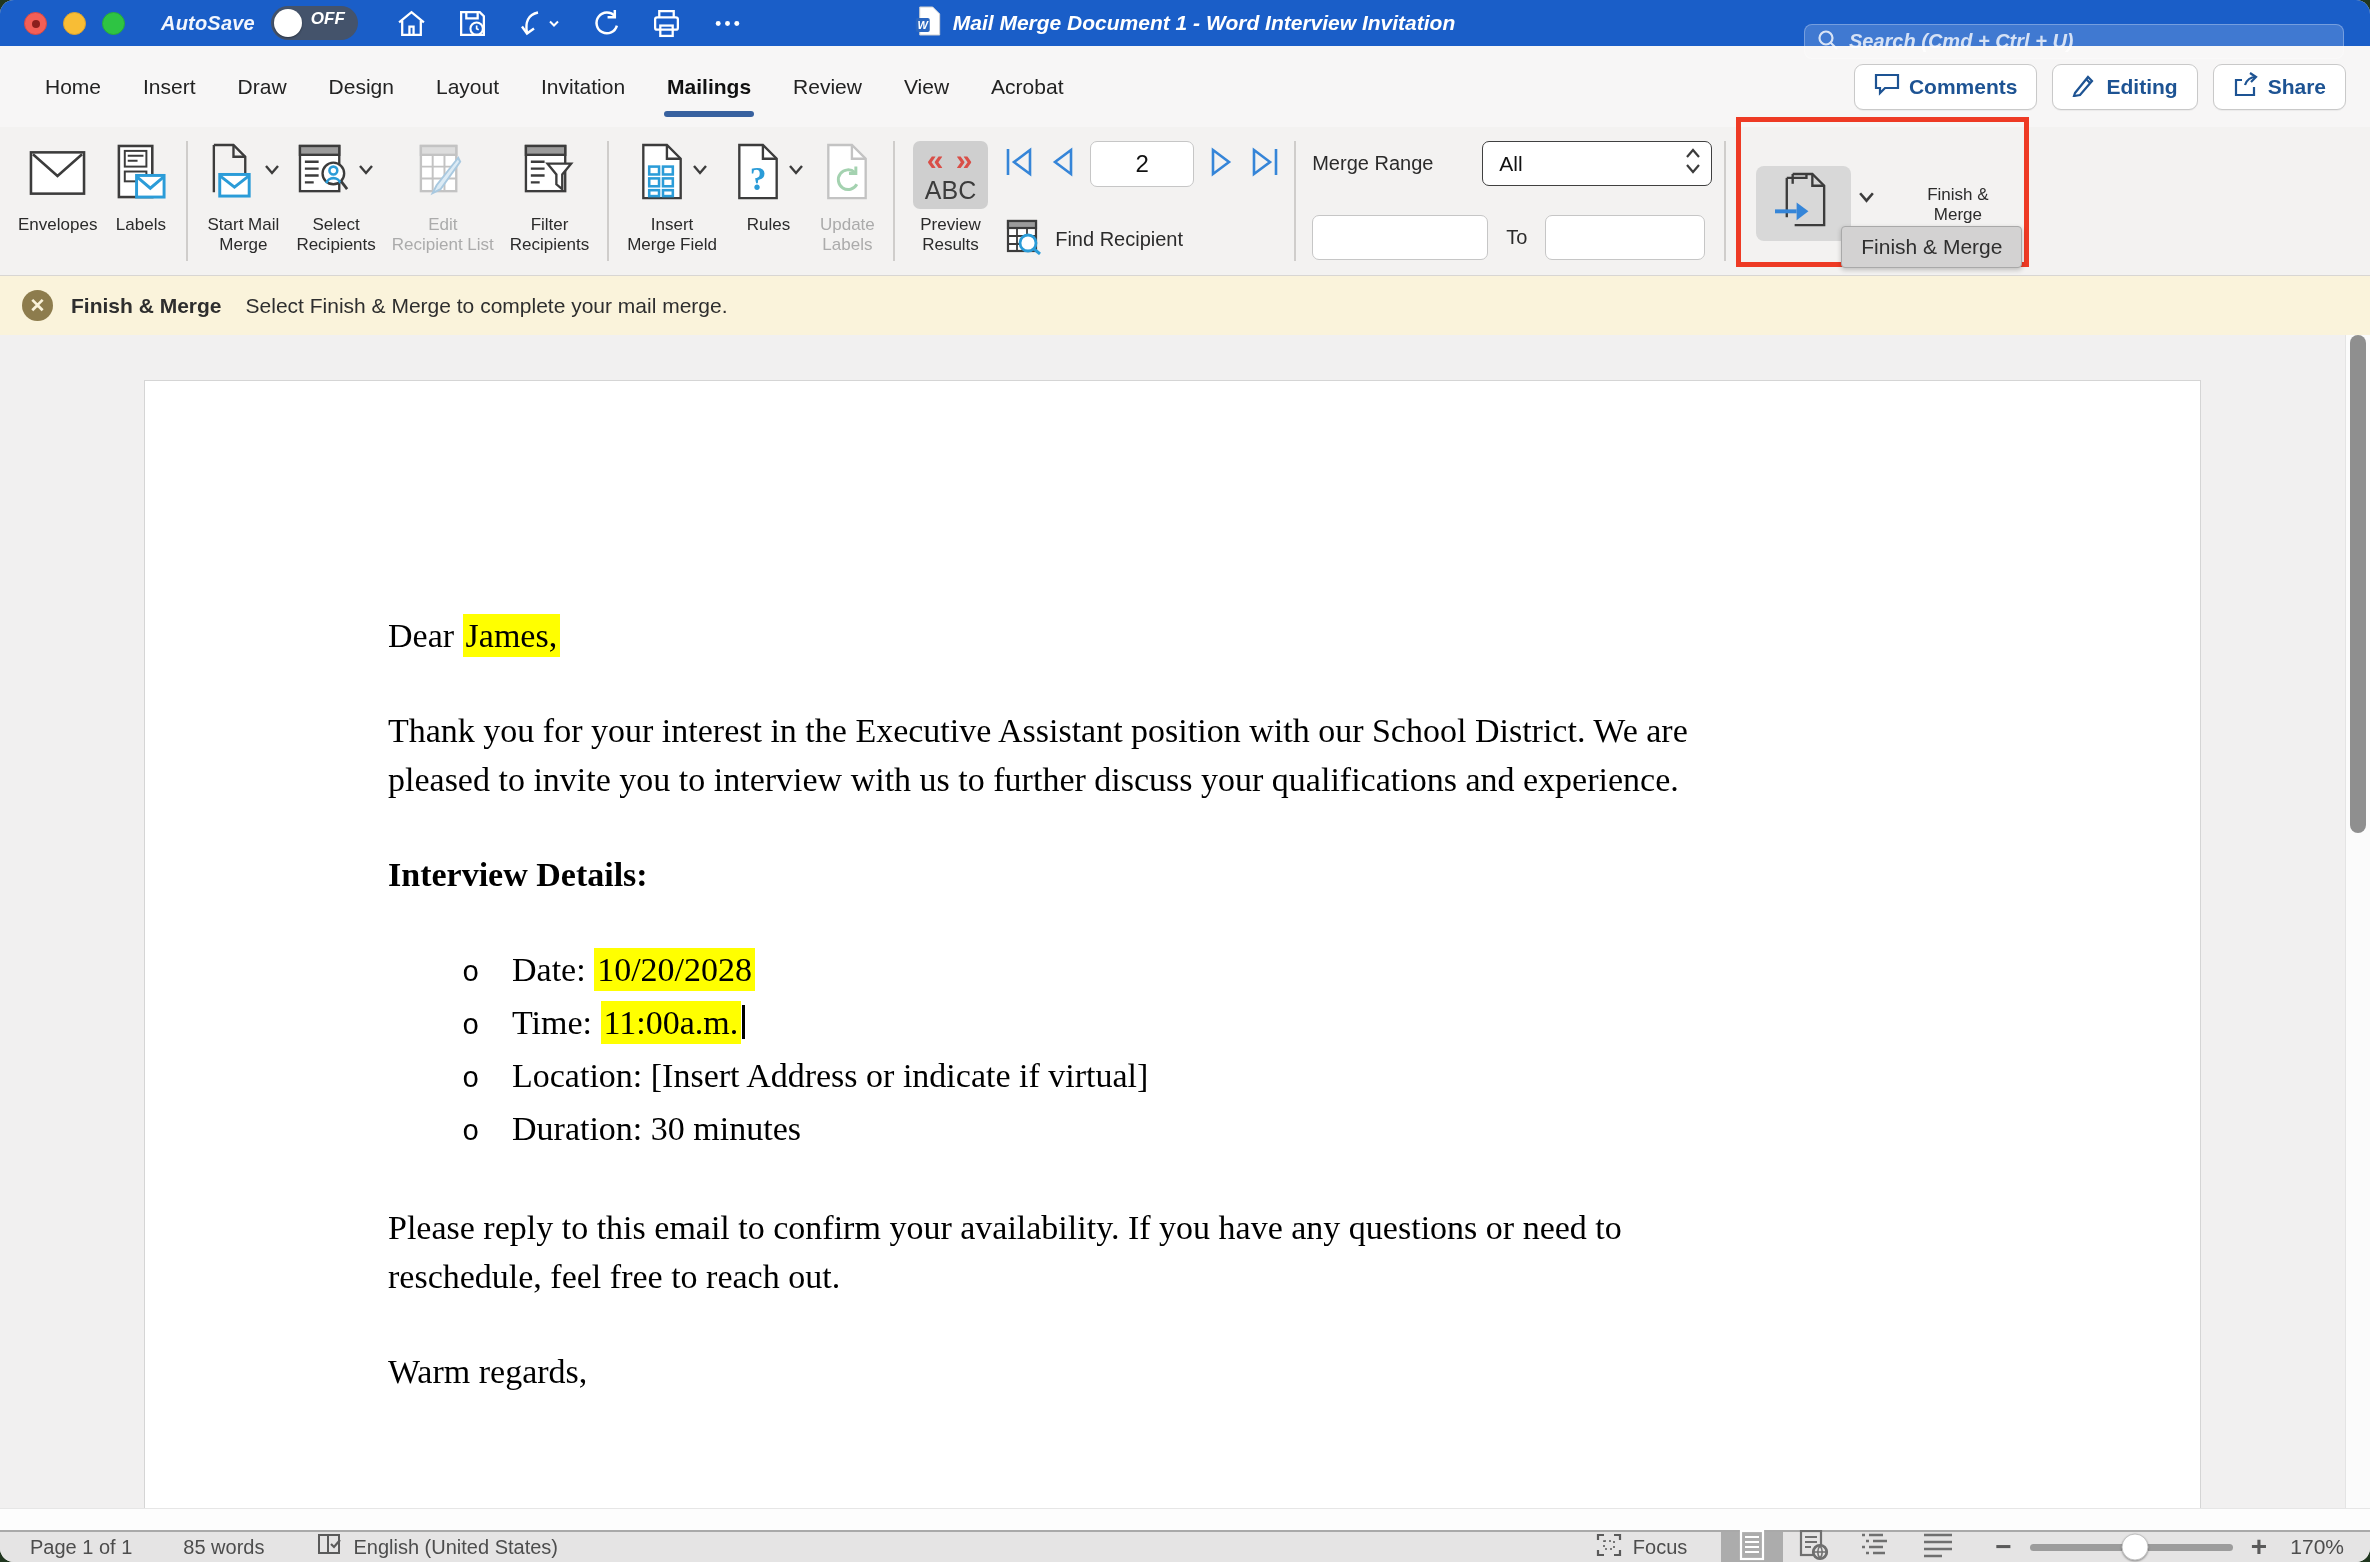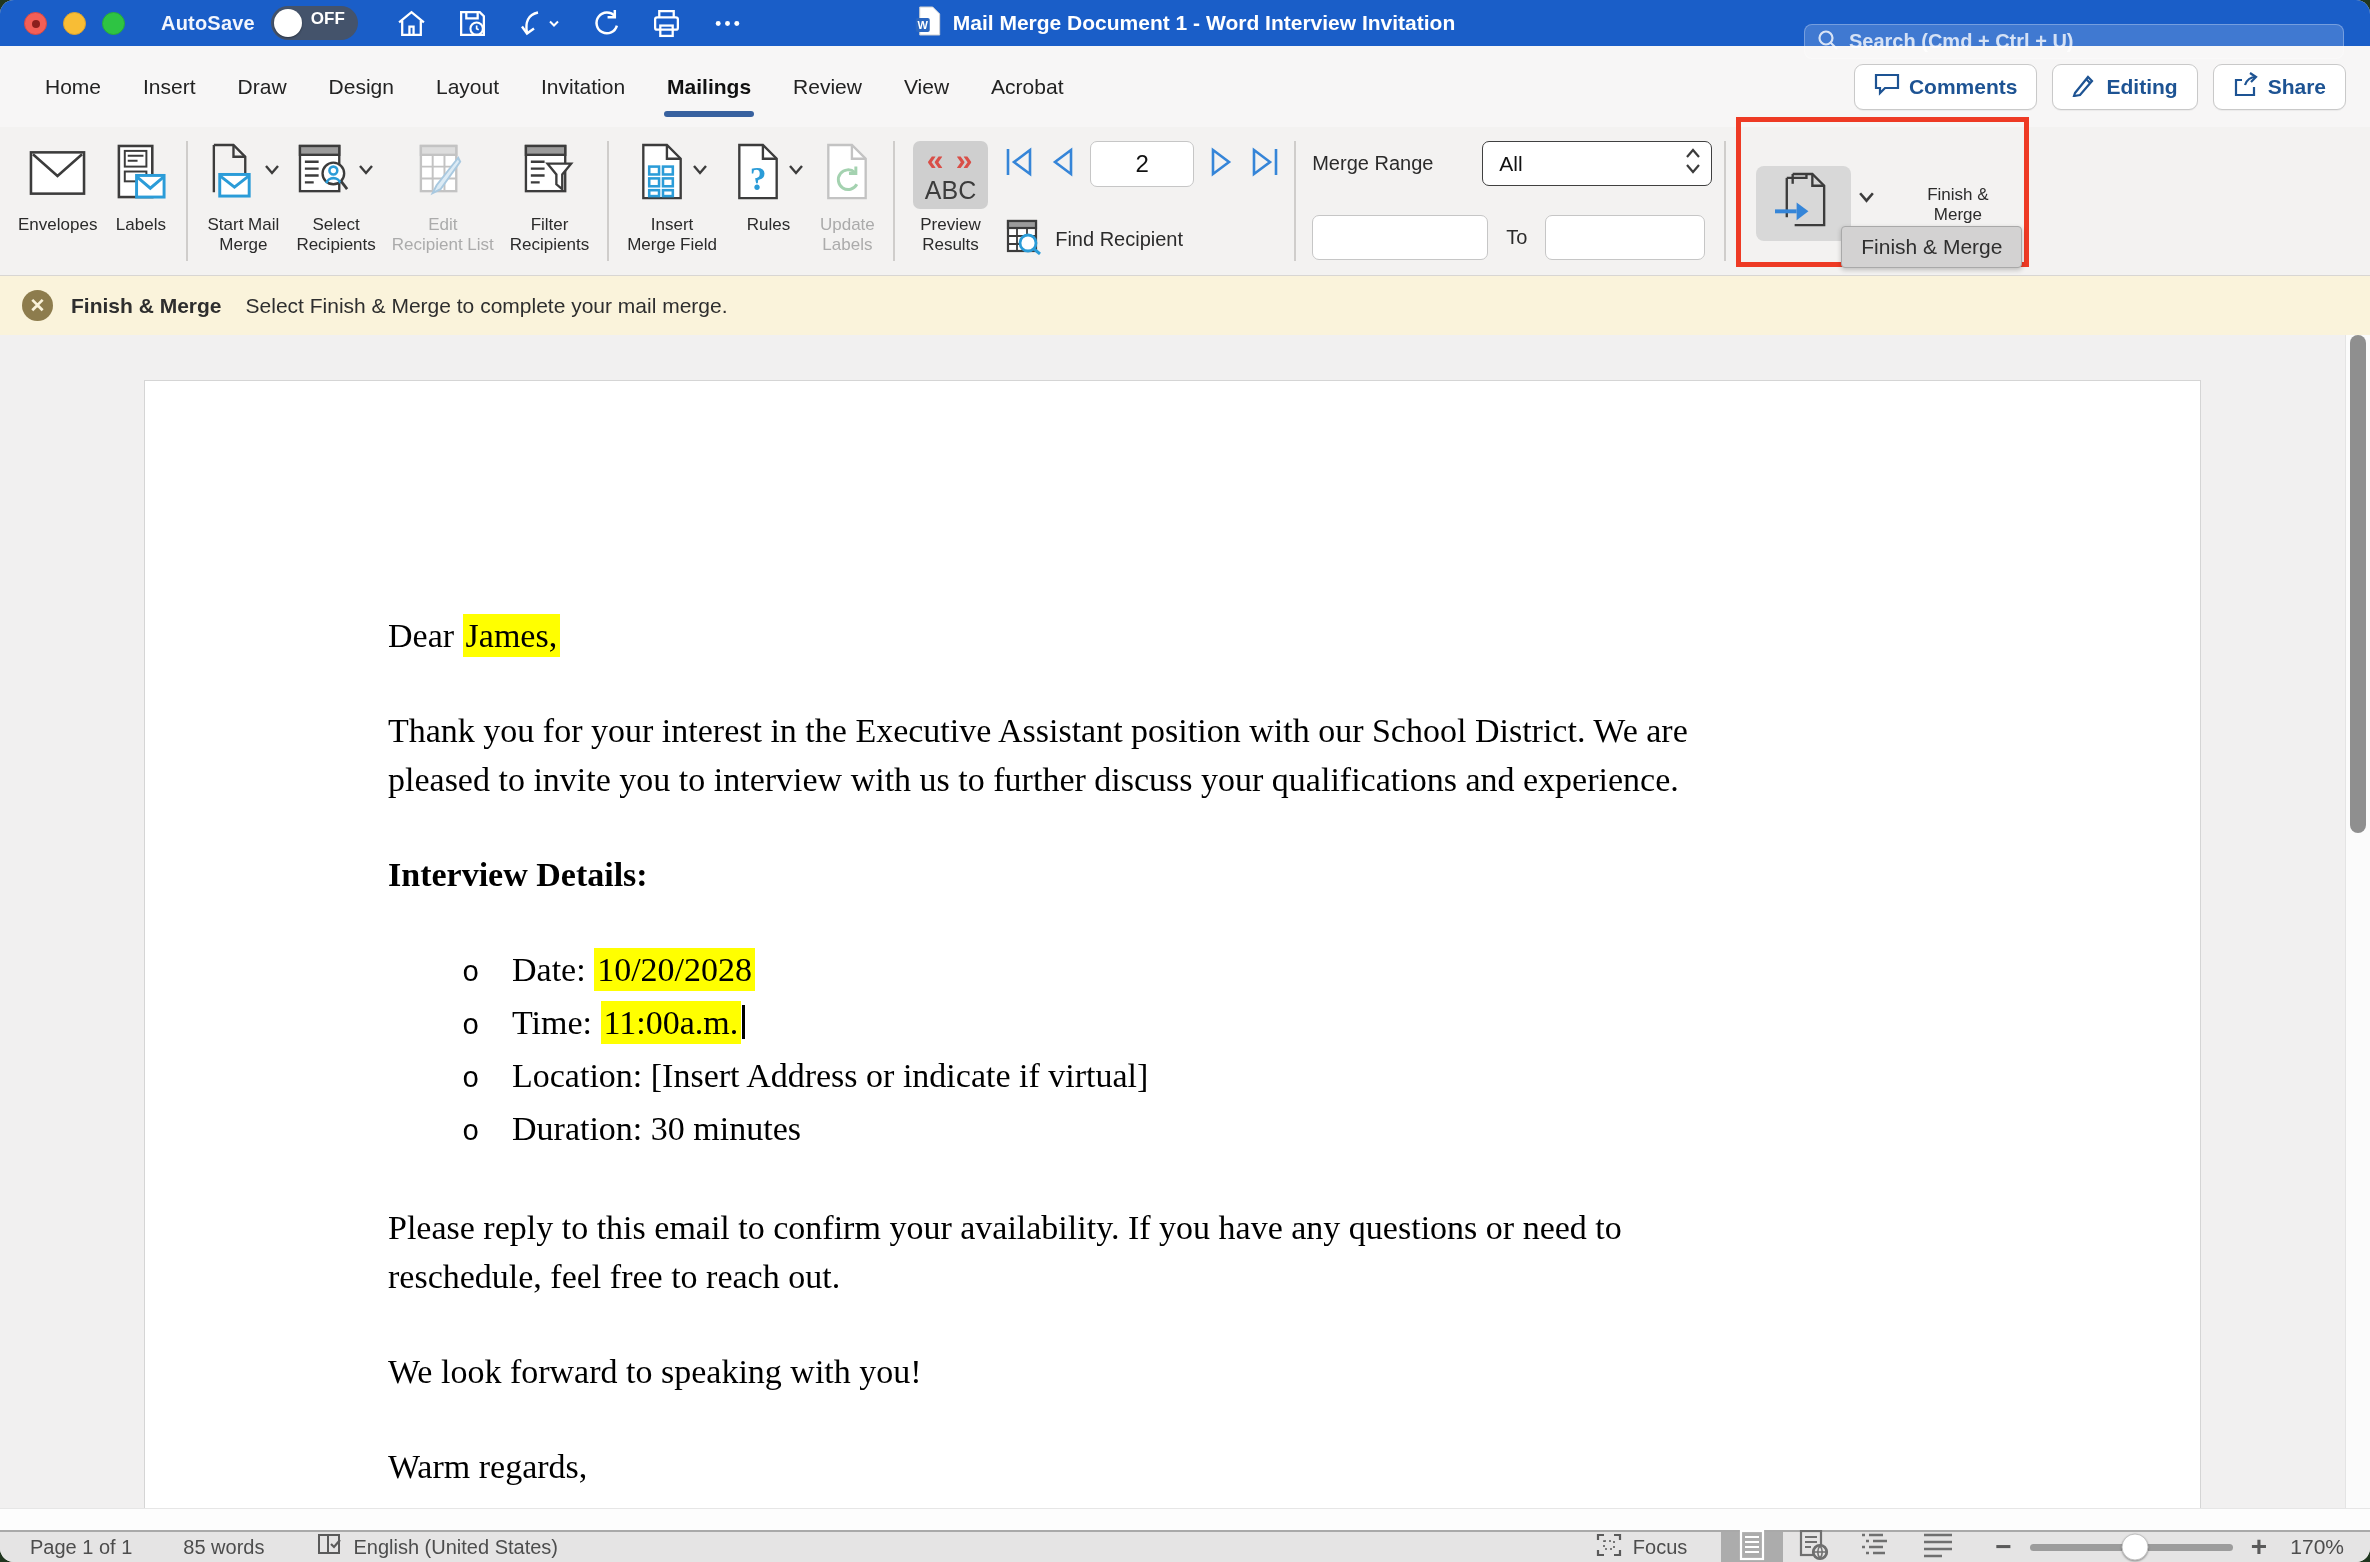--- a/index.html
+++ b/index.html
@@ -1,21 +1,21 @@
 <!DOCTYPE html>
 <html><head>
 <meta charset="utf-8">
 <style>
   * { margin:0; padding:0; box-sizing:border-box; }
   html,body { width:2370px; height:1562px; }
   body { background:#20361f; font-family:"Liberation Sans", sans-serif; overflow:hidden; }
   .window { width:2370px; height:1562px; display:flex; flex-direction:column; border-radius:14px; overflow:hidden; background:#f1f0f0; }
 
   
-  .titlebar { height:46px; background:#1A5EC8; display:flex; align-items:center; padding:0 24px; position:relative; flex:0 0 auto; }
+  .titlebar { height:46px; background:#1A5EC8; display:flex; align-items:center; padding:0 24px; position:relative; flex:0 0 auto;font-style:italic; }
   .traffic { display:flex; gap:16px; align-items:center; }
   .tl { width:23px; height:23px; border-radius:50%; }
   .tl.red { background:#f35f57; border:1px solid #d94942; position:relative; }
   .tl.red::after{ content:""; position:absolute; left:7px; top:7px; width:8px; height:8px; border-radius:50%; background:#8c1f1c;}
   .tl.yellow { background:#f8bd35; border:1px solid #dfa32b; }
   .tl.green { background:#2ec443; border:1px solid #27ab39; }
   .autosave-label { color:#f2f6fd; font-size:20px; font-weight:700; margin-left:36px; letter-spacing:0.2px; }
   .toggle { margin-left:16px; width:87px; height:34px; border-radius:17px; background:#44536b; display:flex; align-items:flex-start; padding:3px; }
   .knob { width:28px; height:28px; border-radius:50%; background:#fff; box-shadow:0 1px 2px rgba(0,0,0,.4); }
   .toggle-text { color:#fff; font-size:17px; font-weight:700; margin-left:9px; }
@@ -469,21 +469,20 @@
           <span class="bmark">o</span>
           <span><span>Location: </span><span>[Insert Address or indicate if virtual]</span></span>
         </div>
         <div class="brow">
           <span class="bmark">o</span>
           <span><span>Duration: </span><span>30 minutes</span></span>
         </div>
       </div>
       <div class="para">Please reply to this email to confirm your availability. If you have any questions or need to
 reschedule, feel free to reach out.</div>
-      <div class="para closing-gap">We look forward to speaking with you!</div>
       <div class="para">Warm regards,</div>
     </div>
     <div class="vscroll">
         <div class="vthumb"></div>
       </div>
     <div class="hscroll"></div>
   </div>
 
   <div class="statusbar">
     <span class="sb-item">Page 1 of 1</span>

